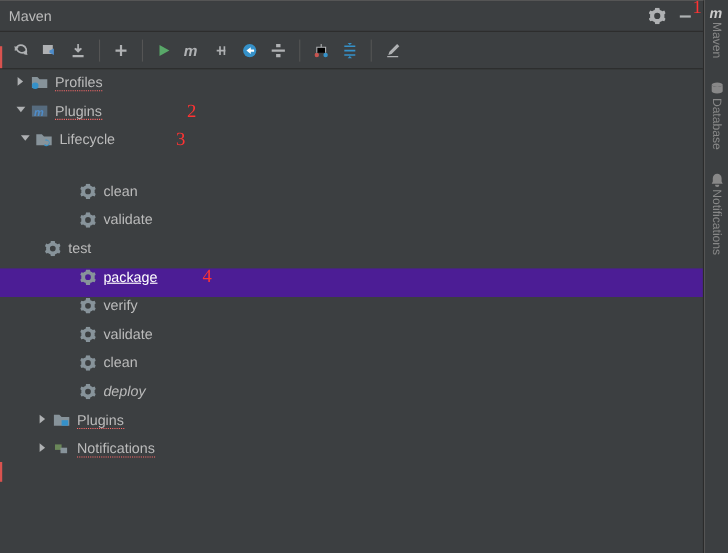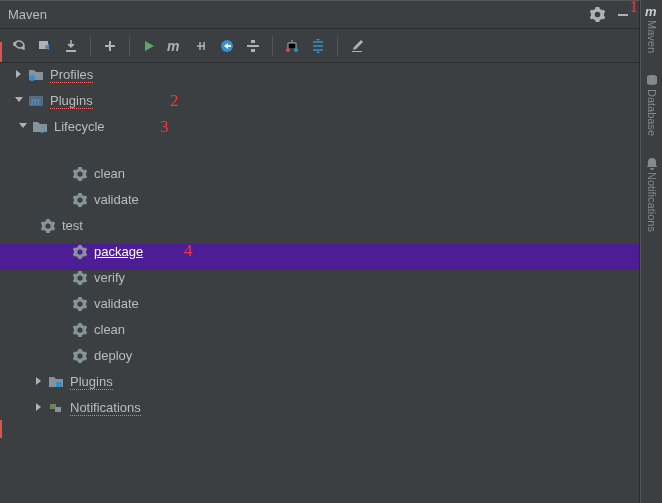--- a/index.html
+++ b/index.html
@@ -224,21 +224,21 @@
           <span class="label">validate</span>
         </div>
         <div class="tree-row" style="padding-left: 72px;">
           <span class="node-icon">
             <svg width="14" height="14" viewBox="0 0 16 16">
               <path fill="#87939a" d="M8 5a3 3 0 100 6 3 3 0 000-6zm7 3c0 .5-.1 1-.2 1.4l1.5 1.2-1.5 2.6-1.8-.6c-.7.6-1.6 1-2.5 1.2L10 16H6l-.5-2.2c-.9-.2-1.8-.6-2.5-1.2l-1.8.6L-.3 10.6l1.5-1.2C1.1 9 1 8.5 1 8s.1-1 .2-1.4L-.3 5.4l1.5-2.6 1.8.6C3.7 2.8 4.6 2.4 5.5 2.2L6 0h4l.5 2.2c.9.2 1.8.6 2.5 1.2l1.8-.6 1.5 2.6-1.5 1.2c.1.4.2.9.2 1.4z"></path>
             </svg>
           </span>
           <span class="label">clean</span>
         </div>
-        <div class="tree-row" style="padding-left: 72px;">
+        <div class="tree-row" style="padding-left: 72px; font-style: italic;">
           <span class="node-icon">
             <svg width="14" height="14" viewBox="0 0 16 16">
               <path fill="#87939a" d="M8 5a3 3 0 100 6 3 3 0 000-6zm7 3c0 .5-.1 1-.2 1.4l1.5 1.2-1.5 2.6-1.8-.6c-.7.6-1.6 1-2.5 1.2L10 16H6l-.5-2.2c-.9-.2-1.8-.6-2.5-1.2l-1.8.6L-.3 10.6l1.5-1.2C1.1 9 1 8.5 1 8s.1-1 .2-1.4L-.3 5.4l1.5-2.6 1.8.6C3.7 2.8 4.6 2.4 5.5 2.2L6 0h4l.5 2.2c.9.2 1.8.6 2.5 1.2l1.8-.6 1.5 2.6-1.5 1.2c.1.4.2.9.2 1.4z"></path>
             </svg>
           </span>
           <span class="label">deploy</span>
         </div>
       </div>
 
     <div class="tree-row" style="padding-left:32px">

